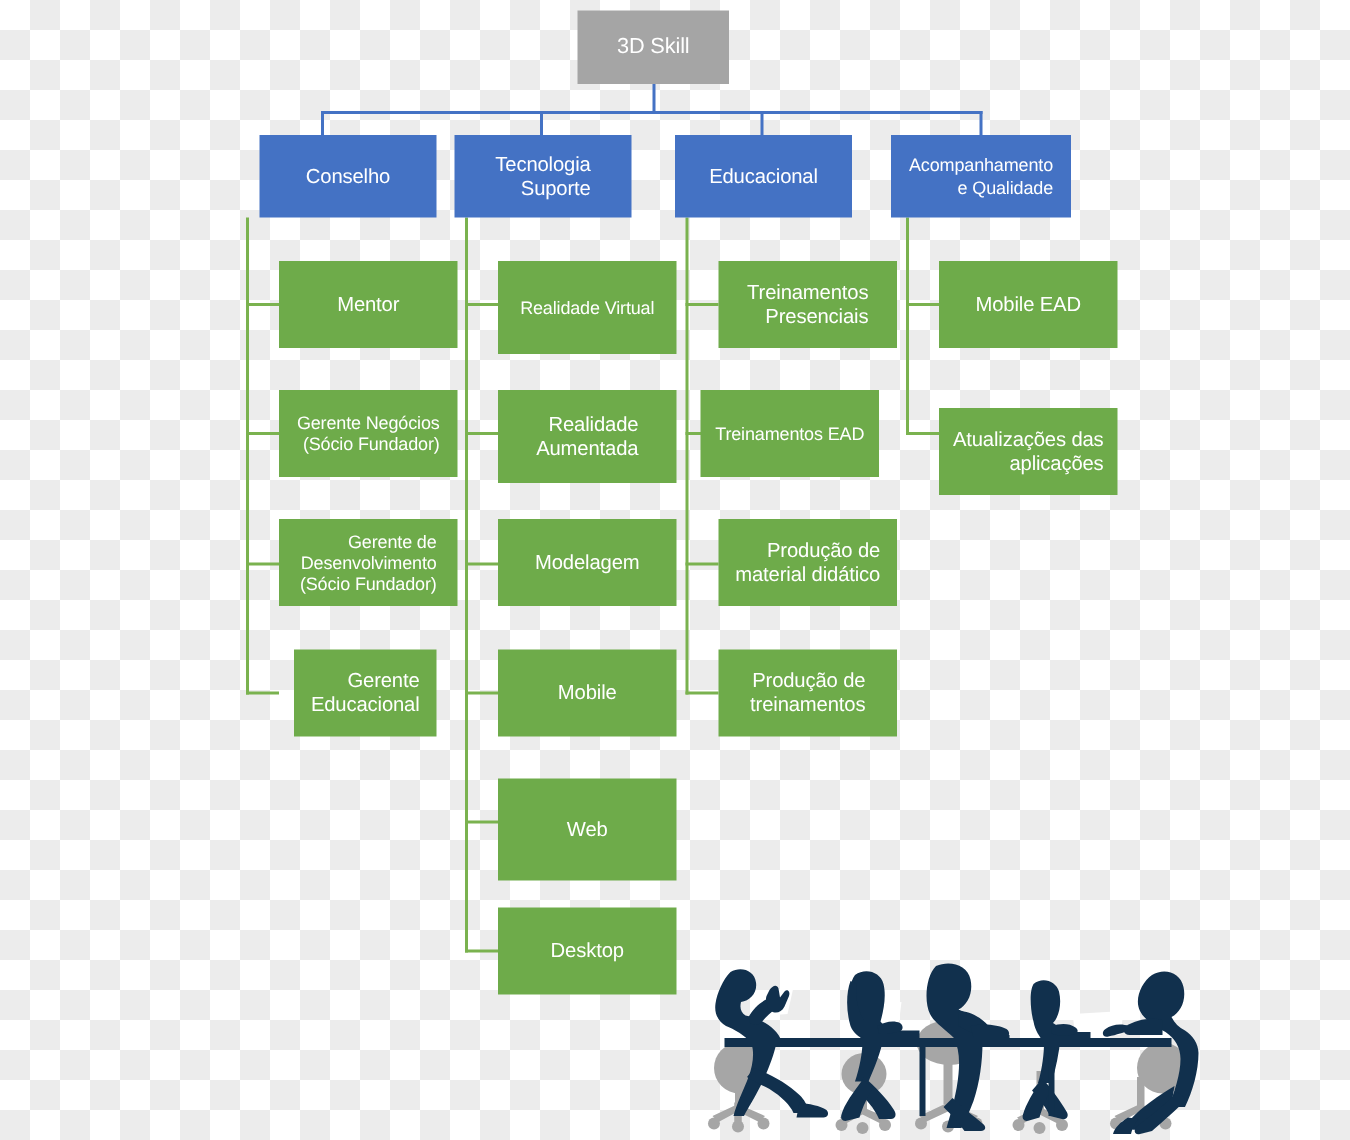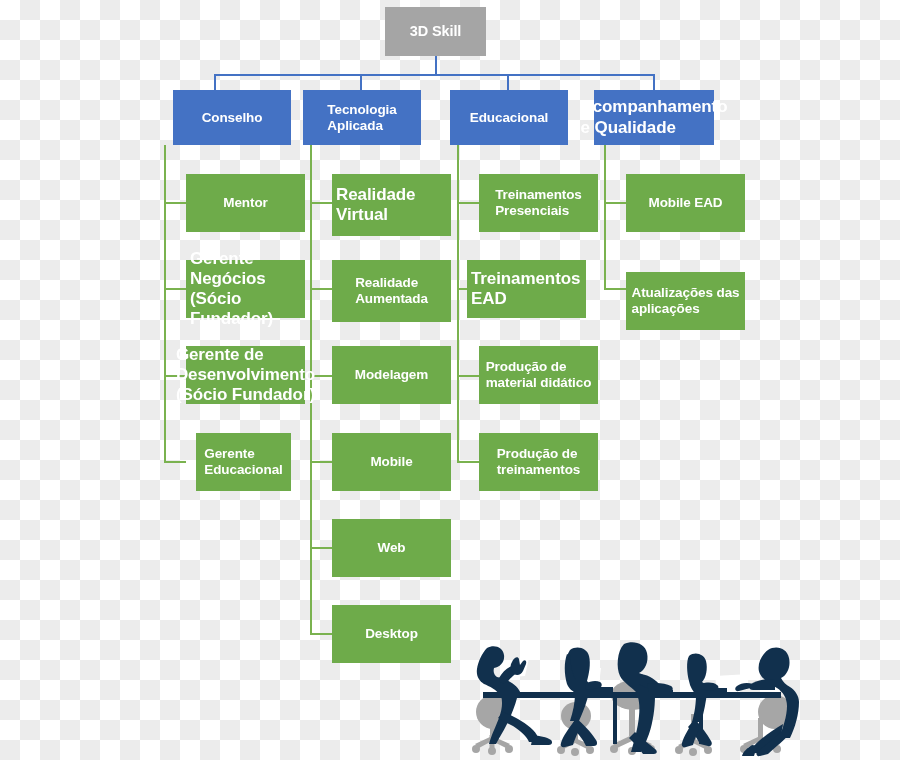--- a/index.html
+++ b/index.html
@@ -25,41 +25,40 @@
     background-position: 0 0, 20px 20px;
   }
 
   
   .node {
     position: absolute;
     box-sizing: border-box;
     display: flex;
     align-items: center;
     justify-content: center;
-    text-align: left;
+    text-align: right;
     color: #ffffff;
     line-height: 1.18;
     padding: 18px 4px;
     white-space: pre-line;
     letter-spacing: -0.1px;
-    font-weight: bold;
   }
   .node.root {
     background: #a5a5a5;
     font-size: 14.5px;
   }
   .node.level1 {
     background: #4472c4;
     font-size: 13.5px;
   }
   .node.level2 {
     background: #6eab4a;
     font-size: 13.5px;
   }
-  .node.small { font-size: 17px; }
+  .node.small { font-size: 12px; }
 
   
   .conn {
     position: absolute;
   }
   .conn.blue { background: #4472c4; }
   .conn.green { background: #7ab24f; }
 
   
   #illustration {
@@ -103,40 +102,40 @@
   <div class="conn green" style="left:457px; top:461px; width:22px; height:2px;"></div>
 
   <div class="conn green" style="left:604px; top:145px; width:2px; height:145px;"></div>
   <div class="conn green" style="left:604px; top:202px; width:22px; height:2px;"></div>
   <div class="conn green" style="left:604px; top:288px; width:22px; height:2px;"></div>
 
   <div class="node root" style="left:385px; top:7px; width:101px; height:49px;">3D Skill</div>
 
   <div class="node level1" style="left:157px; top:90px; width:118px; height:55px;margin-left:16px;">Conselho</div>
   <div class="node level1" style="left:303px; top:90px; width:118px; height:55px;">Tecnologia
-Aplicada</div>
+Suporte</div>
   <div class="node level1" style="left:450px; top:90px; width:118px; height:55px;">Educacional</div>
   <div class="node level1 small" style="left:594px; top:90px; width:120px; height:55px;">Acompanhamento
 e Qualidade</div>
 
   <div class="node level2" style="left:186px; top:174px; width:119px; height:58px;">Mentor</div>
   <div class="node level2 small" style="left:186px; top:260px; width:119px; height:58px;">Gerente Negócios
 (Sócio Fundador)</div>
   <div class="node level2 small" style="left:186px; top:346px; width:119px; height:58px;">Gerente de
 Desenvolvimento
 (Sócio Fundador)</div>
   <div class="node level2" style="left:196px; top:433px; width:95px; height:58px;">Gerente
 Educacional</div>
 
   <div class="node level2 small" style="left:332px; top:174px; width:119px; height:62px;">Realidade Virtual</div>
   <div class="node level2" style="left:332px; top:260px; width:119px; height:62px;">Realidade
 Aumentada</div>
   <div class="node level2" style="left:332px; top:433px; width:119px; height:58px;">Mobile</div>
   <div class="node level2" style="left:332px; top:346px; width:119px; height:58px;">Modelagem</div>
-  <div class="node level2" style="left:332px; top:519px; width:119px; height:58px;">Web</div>
+  <div class="node level2" style="left:332px; top:519px; width:119px; height:68px;">Web</div>
   <div class="node level2" style="left:332px; top:605px; width:119px; height:58px;">Desktop</div>
 
   <div class="node level2" style="left:479px; top:174px; width:119px; height:58px;">Treinamentos
 Presenciais</div>
   <div class="node level2 small" style="left:467px; top:260px; width:119px; height:58px;">Treinamentos EAD</div>
   <div class="node level2" style="left:479px; top:346px; width:119px; height:58px;">Produção de
 material didático</div>
   <div class="node level2" style="left:479px; top:433px; width:119px; height:58px;">Produção de
 treinamentos</div>
 

